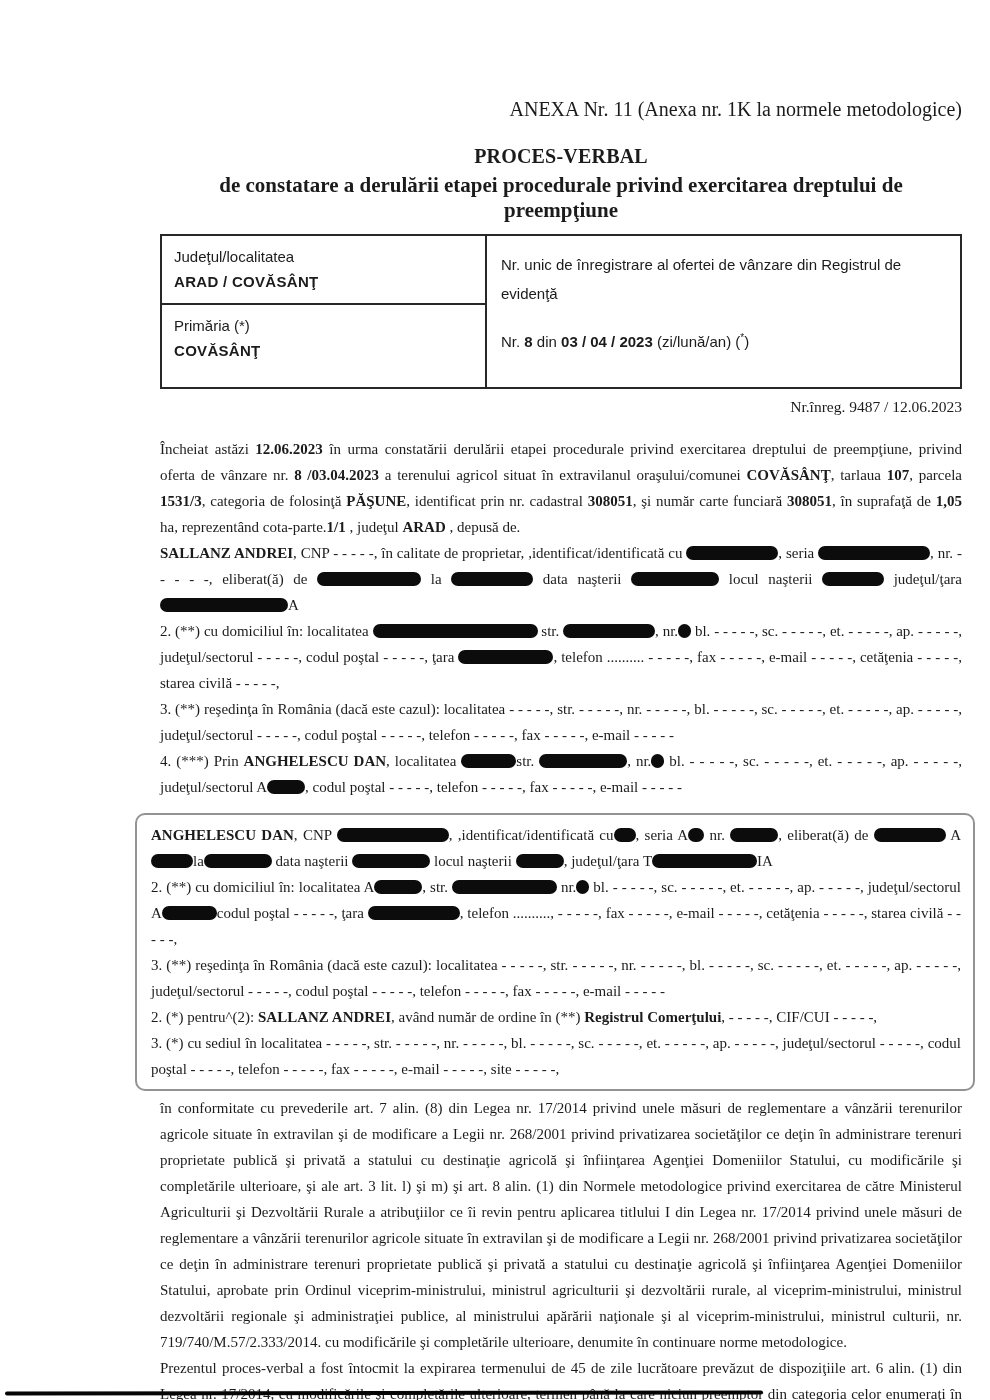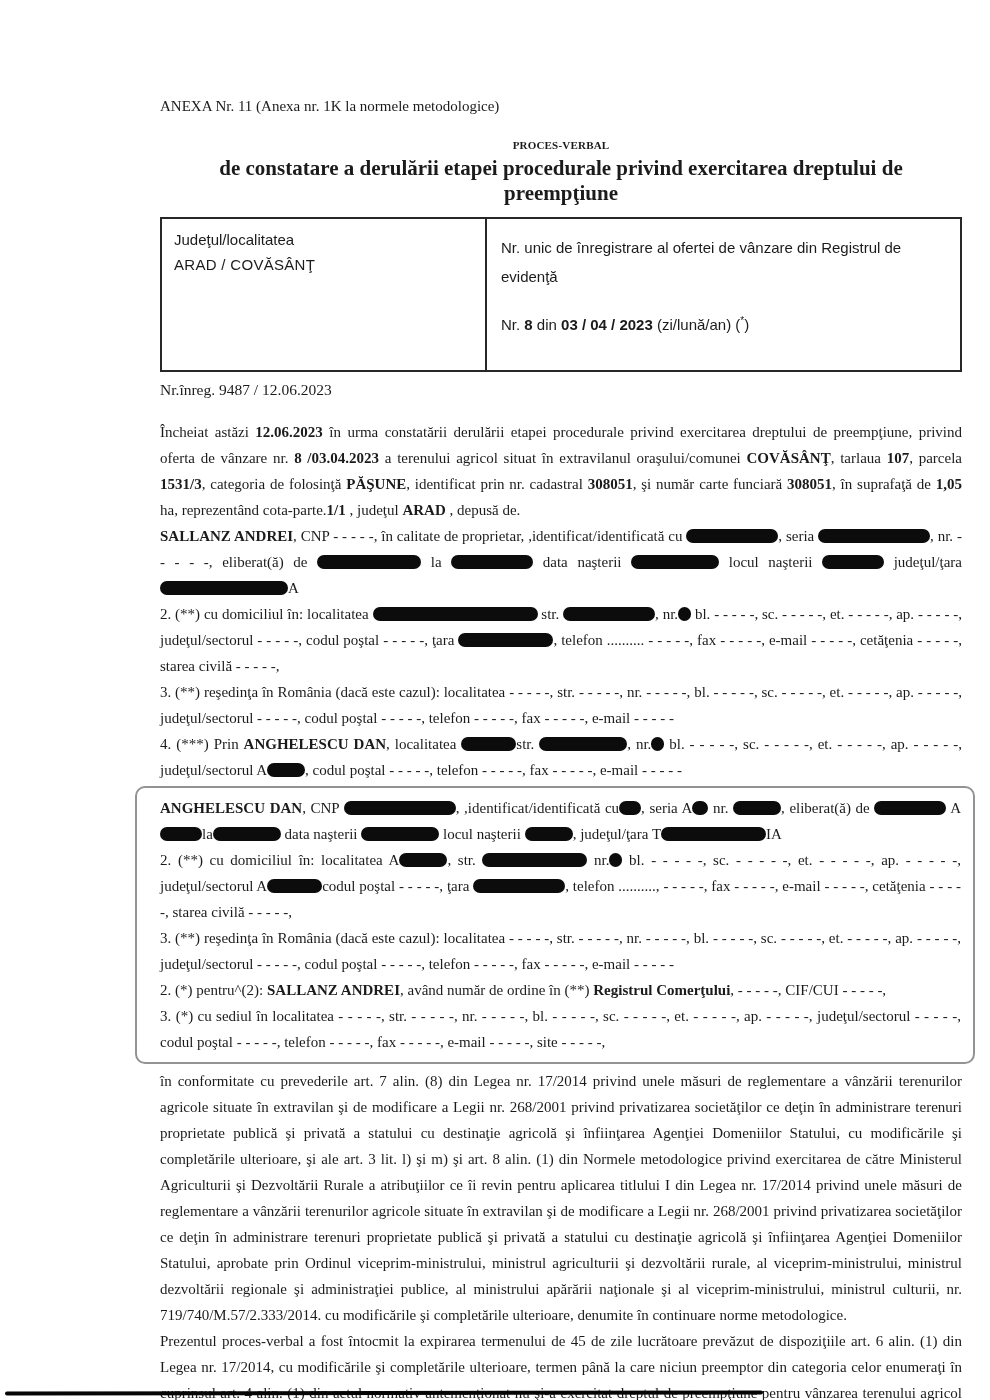--- a/index.html
+++ b/index.html
@@ -14,67 +14,69 @@
     color: #1b1b1b;
   }
   .content {
     position: absolute;
     left: 160px;
     top: 0;
     width: 802px;
   }
   .annex-note {
     padding-top: 98px;
-    font-size: 15px;
+    text-align: right;
+    font-size: 20px;
   }
   .doc-title {
     margin-top: 24px;
     text-align: center;
     font-weight: bold;
-    font-size: 11px;
+    font-size: 20px;
     letter-spacing: .2px;
   }
   .doc-subtitle {
     margin-top: 5px;
     text-align: center;
     font-weight: bold;
     font-size: 21px;
   }
   .info-table {
     margin-top: 11px;
     width: 100%;
     display: grid;
     grid-template-columns: 325px 1fr;
     border: 2px solid #272727;
     font-family: "Liberation Sans", sans-serif;
     font-size: 15px;
   }
   .it-left { border-right: 2px solid #272727; display: grid; grid-template-rows: 67px 1fr; }
   .it-cell { padding: 8px 12px 14px 12px; line-height: 25px; }
   .it-cell + .it-cell { border-top: 2px solid #272727; }
-  .it-cell .val { font-weight: normal; letter-spacing: .3px; }
+  .it-cell .val { font-weight: bold; letter-spacing: .3px; }
   .it-right { padding: 14px 14px 16px 14px; line-height: 29px; }
   .it-right .reg-num { margin-top: 3px; }
   .reg-note {
     margin-top: 9px;
+    text-align: right;
     font-size: 15.5px;
   }
   .body-text {
     margin-top: 20px;
     font-size: 15px;
     line-height: 26px;
     text-align: justify;
   }
   .body-text p { margin: 0; }
   .rep-box {
-    margin: 3px 0 4px -25px;
+    margin: 13px 0 4px -25px;
     width: 840px;
     border: 2px solid #939393;
     border-radius: 10px;
-    padding: 7px 12px 7px 23px;
+    padding: 7px 12px 7px 14px;
   }
   .redact {
     display: inline-block;
     height: 14px;
     background: #0c0c0c;
     border-radius: 7px;
     vertical-align: -2px;
   }
   sup { font-size: 10px; }
   .scan-edge {
@@ -98,20 +100,24 @@
 
     <div class="doc-title">PROCES-VERBAL</div>
 
     <div class="doc-subtitle">de constatare a derulării etapei procedurale privind exercitarea dreptului de preempţiune</div>
 
     <div class="info-table">
       <div class="it-left">
         <div class="it-cell">
           <div>Judeţul/localitatea</div>
           <div class="val">ARAD / COVĂSÂNŢ</div>
+        </div>
+        <div class="it-cell">
+          <div>Primăria (*)</div>
+          <div class="val">COVĂSÂNŢ</div>
         </div>
       </div>
       <div class="it-right">
         <div>Nr. unic de înregistrare al ofertei de vânzare din Registrul de evidenţă</div>
         <div class="reg-num">
             <p>Nr. <strong>8</strong> din <strong>03 / 04 / 2023</strong> (zi/lună/an) (<sup>*</sup>)</p>
           </div>
       </div>
     </div>
 

